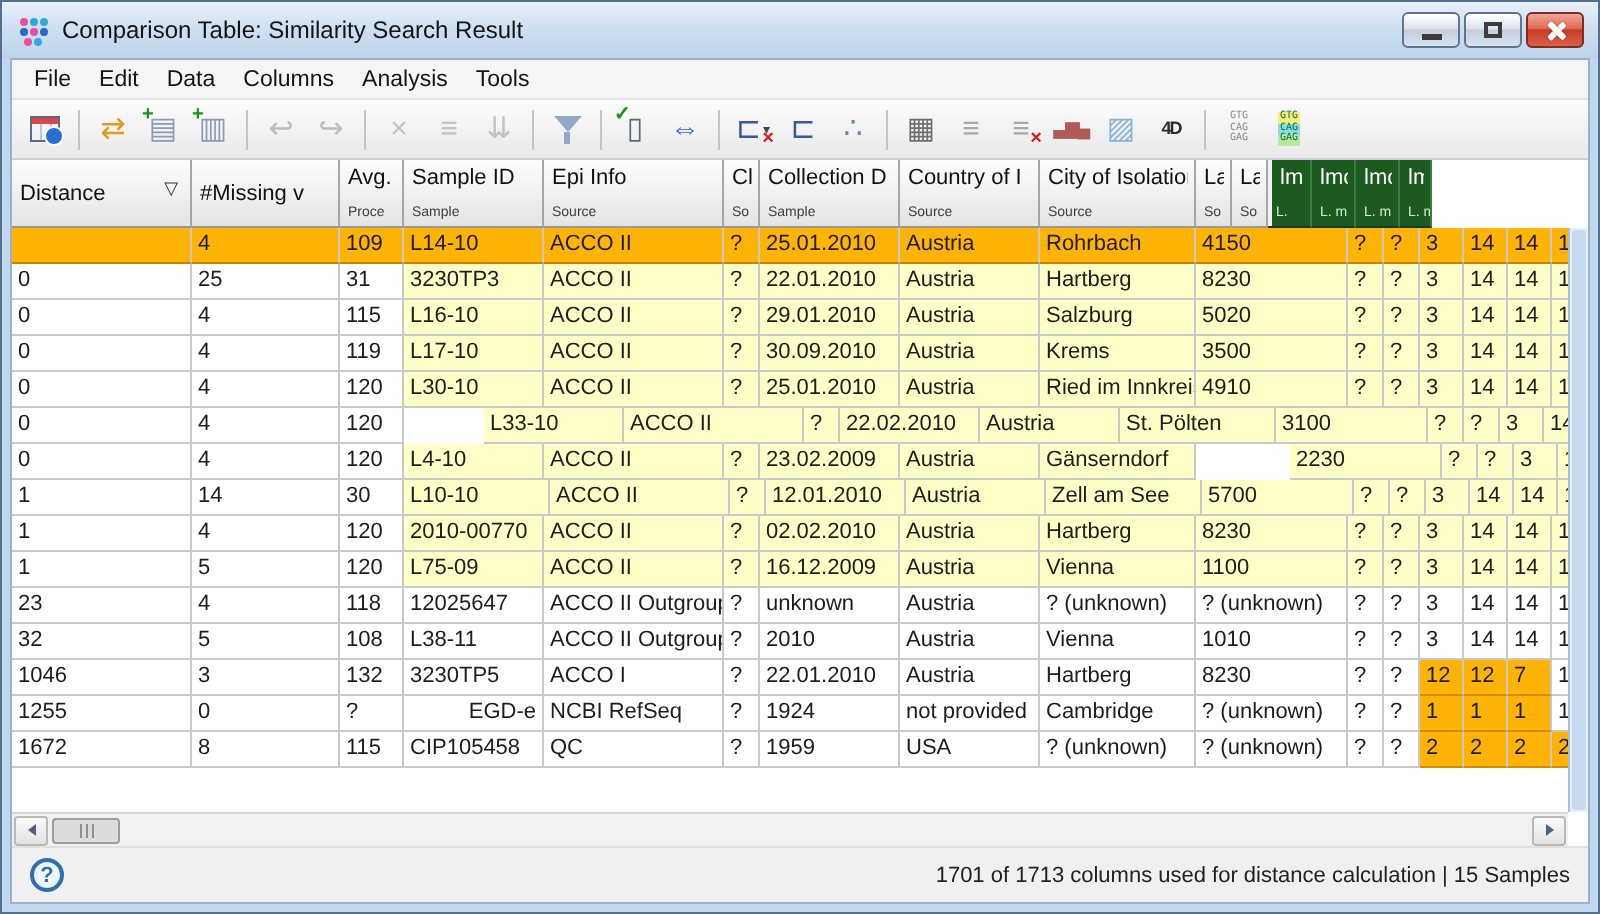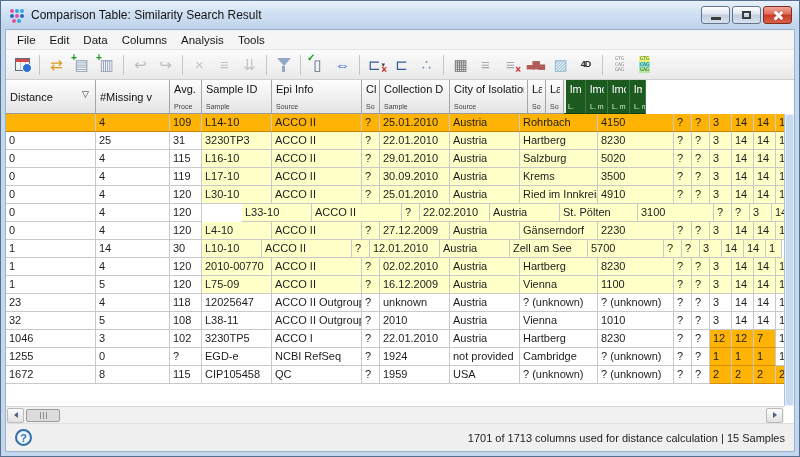--- a/index.html
+++ b/index.html
@@ -258,20 +258,24 @@
             <div class="th-sub">Source</div>
           </div>
           <div class="th" style="width: 18px;">
             <div class="th-label">Clu</div>
             <div class="th-sub">So</div>
           </div>
           <div class="th" style="width: 70px;">
             <div class="th-label">Collection D</div>
             <div class="th-sub">Sample</div>
           </div>
+          <div class="th" style="width: 70px;">
+            <div class="th-label">Country of I</div>
+            <div class="th-sub">Source</div>
+          </div>
           <div class="th" style="width: 78px;">
             <div class="th-label">City of Isolation</div>
             <div class="th-sub">Source</div>
           </div>
           <div class="th" style="width: 18px;">
             <div class="th-label">La</div>
             <div class="th-sub">So</div>
           </div>
           <div class="th" style="width: 18px;">
             <div class="th-label">La</div>
@@ -403,36 +407,36 @@
             <div class="td yellow" style="width: 22px;">14</div>
             <div class="td yellow" style="width: 16px;">1</div>
           </div>
           <div class="tr match">
             <div class="td" style="width: 90px;">0</div>
             <div class="td" style="width: 74px;">4</div>
             <div class="td" style="width: 32px;">120</div>
             <div class="td yellow" style="width: 70px;">L4-10</div>
             <div class="td yellow" style="width: 90px;">ACCO II</div>
             <div class="td yellow" style="width: 18px;">?</div>
-            <div class="td yellow" style="width: 70px;">27.12.2009</div>
+            <div class="td yellow" style="width: 70px;">23.02.2009</div>
             <div class="td yellow" style="width: 70px;">Austria</div>
             <div class="td yellow" style="width: 78px;">Gänserndorf</div>
-            <div class="td yellow" style="width: 76px;">2230</div>
+            <div class="td yellow" style="width: 76px; margin-left: 47px;">2230</div>
             <div class="td yellow" style="width: 18px;">?</div>
             <div class="td yellow" style="width: 18px;">?</div>
             <div class="td yellow" style="width: 22px;">3</div>
             <div class="td yellow" style="width: 22px;">14</div>
             <div class="td yellow" style="width: 22px;">14</div>
             <div class="td yellow" style="width: 16px;">1</div>
           </div>
           <div class="tr match">
             <div class="td" style="width: 90px;">1</div>
             <div class="td" style="width: 74px;">14</div>
             <div class="td" style="width: 32px;">30</div>
-            <div class="td yellow" style="width: 60px;">L10-10</div>
+            <div class="td yellow" style="width: 73px;">L10-10</div>
             <div class="td yellow" style="width: 90px;">ACCO II</div>
             <div class="td yellow" style="width: 18px;">?</div>
             <div class="td yellow" style="width: 70px;">12.01.2010</div>
             <div class="td yellow" style="width: 70px;">Austria</div>
             <div class="td yellow" style="width: 78px;">Zell am See</div>
             <div class="td yellow" style="width: 76px;">5700</div>
             <div class="td yellow" style="width: 18px;">?</div>
             <div class="td yellow" style="width: 18px;">?</div>
             <div class="td yellow" style="width: 22px;">3</div>
             <div class="td yellow" style="width: 22px;">14</div>
@@ -507,40 +511,40 @@
             <div class="td" style="width: 18px;">?</div>
             <div class="td" style="width: 18px;">?</div>
             <div class="td" style="width: 22px;">3</div>
             <div class="td" style="width: 22px;">14</div>
             <div class="td" style="width: 22px;">14</div>
             <div class="td" style="width: 16px;">1</div>
           </div>
           <div class="tr plain">
             <div class="td" style="width: 90px;">1046</div>
             <div class="td" style="width: 74px;">3</div>
-            <div class="td" style="width: 32px;">102</div>
+            <div class="td" style="width: 32px;">132</div>
             <div class="td" style="width: 70px;">3230TP5</div>
             <div class="td" style="width: 90px;">ACCO I</div>
             <div class="td" style="width: 18px;">?</div>
             <div class="td" style="width: 70px;">22.01.2010</div>
             <div class="td" style="width: 70px;">Austria</div>
             <div class="td" style="width: 78px;">Hartberg</div>
             <div class="td" style="width: 76px;">8230</div>
             <div class="td" style="width: 18px;">?</div>
             <div class="td" style="width: 18px;">?</div>
             <div class="td sel" style="width: 22px;">12</div>
             <div class="td sel" style="width: 22px;">12</div>
             <div class="td sel" style="width: 22px;">7</div>
             <div class="td" style="width: 16px;">1</div>
           </div>
           <div class="tr plain">
             <div class="td" style="width: 90px;">1255</div>
             <div class="td" style="width: 74px;">0</div>
             <div class="td" style="width: 32px;">?</div>
-            <div class="td" style="width: 70px;">EGD-e</div>
+            <div class="td" style="width: 70px; text-align: right;">EGD-e</div>
             <div class="td" style="width: 90px;">NCBI RefSeq</div>
             <div class="td" style="width: 18px;">?</div>
             <div class="td" style="width: 70px;">1924</div>
             <div class="td" style="width: 70px;">not provided</div>
             <div class="td" style="width: 78px;">Cambridge</div>
             <div class="td" style="width: 76px;">? (unknown)</div>
             <div class="td" style="width: 18px;">?</div>
             <div class="td" style="width: 18px;">?</div>
             <div class="td sel" style="width: 22px;">1</div>
             <div class="td sel" style="width: 22px;">1</div>

